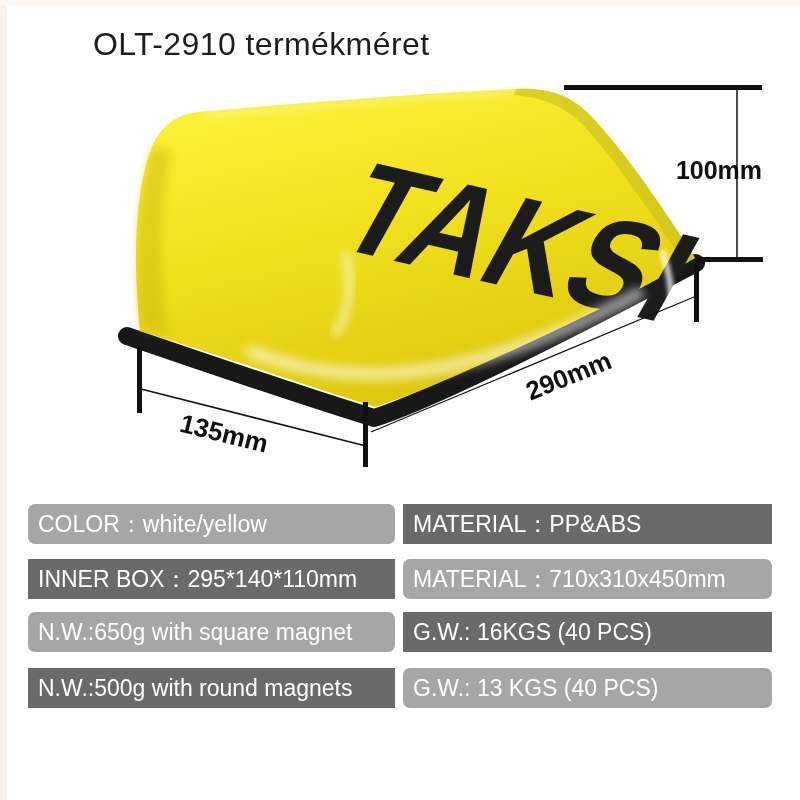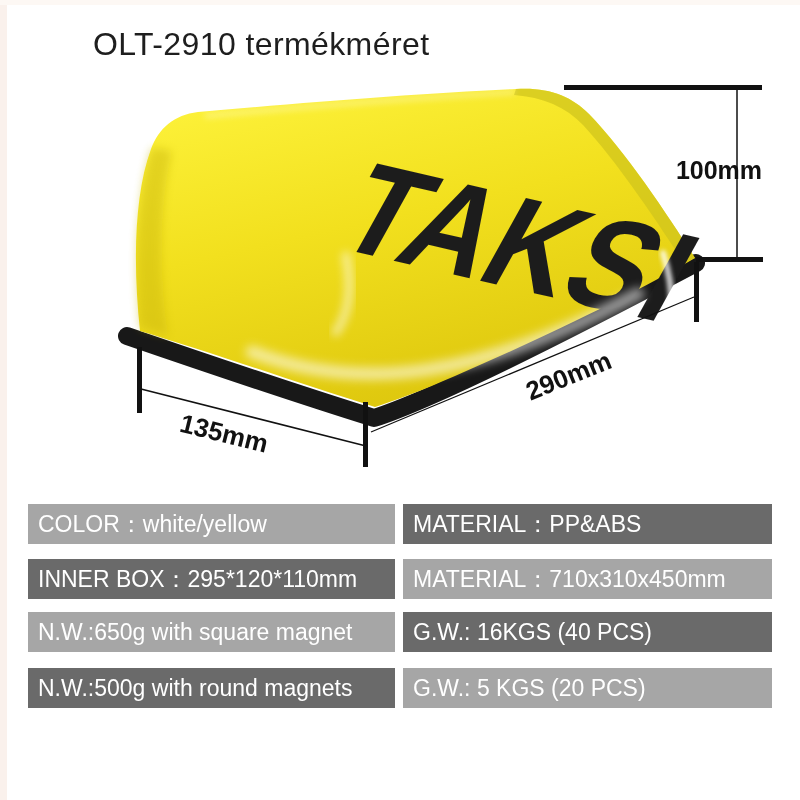--- a/index.html
+++ b/index.html
@@ -18,21 +18,21 @@
   .page-title{
     position:absolute;left:93px;top:26px;
     font-size:32px;color:#1e1e1e;letter-spacing:.4px;
   }
   .figure-svg{position:absolute;left:0;top:0;width:800px;height:500px;}
   .spec-cell{
     position:absolute;height:40px;line-height:40px;
     color:#ffffff;font-size:23px;padding-left:10px;box-sizing:border-box;
     white-space:nowrap;overflow:hidden;
   }
-  .shade-light{background:#a6a6a6;}
+  .shade-light{background:#a6a6a6;border-radius:7px;}
   .shade-dark{background:#6a6a6a;}
   .col-left{left:28px;width:367px;}
   .col-right{left:403px;width:369px;}
   .row-1{top:504px;}
   .row-2{top:559px;}
   .row-3{top:612px;}
   .row-4{top:668px;}
 </style>
 </head>
 <body>
@@ -109,21 +109,21 @@
   <g fill="#111111">
     <line x1="371" y1="432" x2="694" y2="297" stroke="#111111" stroke-width="1.2"></line>
     <text transform="translate(572,384) rotate(-22)" text-anchor="middle" font-size="26" font-weight="bold">290mm</text>
   </g>
 </svg>
 
 <div>
   <div class="spec-cell col-left  row-1 shade-light">COLOR：white/yellow</div>
   <div class="spec-cell col-right row-1 shade-dark">MATERIAL：PP&amp;ABS</div>
 
-  <div class="spec-cell col-left  row-2 shade-dark">INNER BOX：295*120*110mm</div>
+  <div class="spec-cell col-left  row-2 shade-dark">INNER BOX：295*140*110mm</div>
   <div class="spec-cell col-right row-2 shade-light">MATERIAL：710x310x450mm</div>
 
   <div class="spec-cell col-left  row-3 shade-light">N.W.:650g with square magnet</div>
   <div class="spec-cell col-right row-3 shade-dark">G.W.: 16KGS (40 PCS)</div>
 
   <div class="spec-cell col-left  row-4 shade-dark">N.W.:500g with round magnets</div>
-  <div class="spec-cell col-right row-4 shade-light">G.W.: 5 KGS (20 PCS)</div>
+  <div class="spec-cell col-right row-4 shade-light">G.W.: 13 KGS (40 PCS)</div>
 </div>
 
 </body></html>

